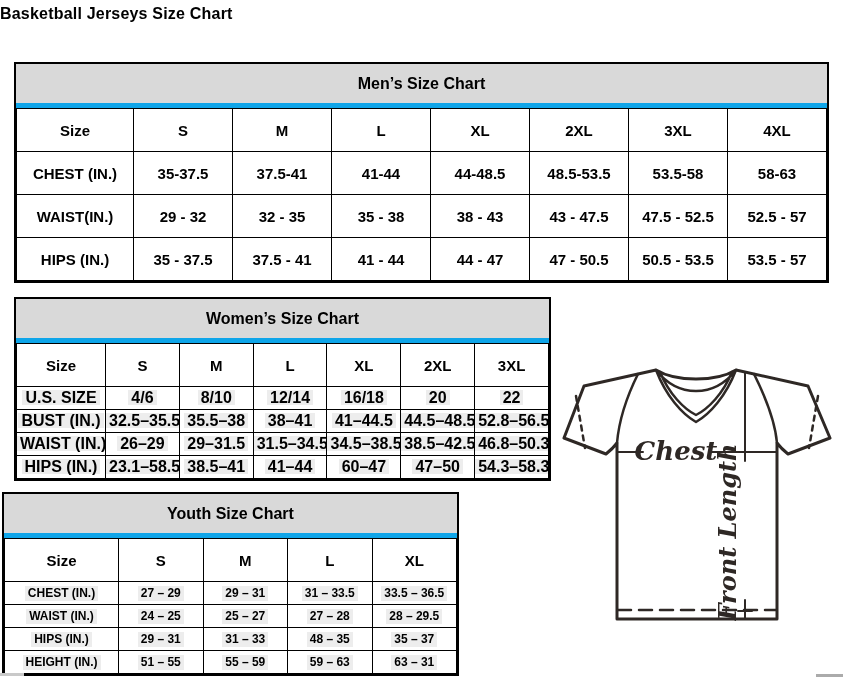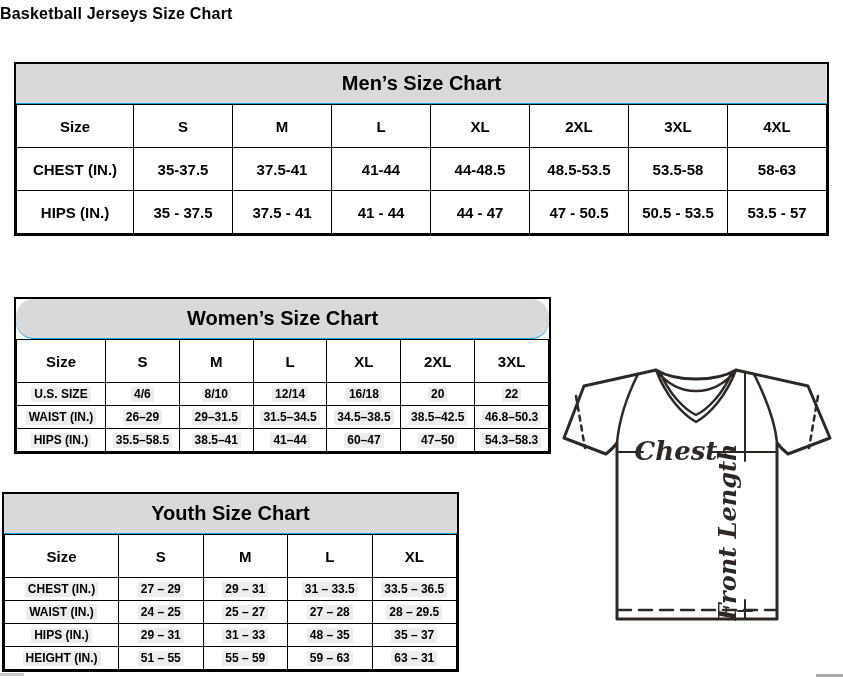--- a/index.html
+++ b/index.html
@@ -6,39 +6,39 @@
   .canvas {
     position:relative; width:843px; height:679px; background:#fff;
     font-family:"Liberation Sans", sans-serif; color:#000; overflow:hidden;
   }
   .page-title {
     position:absolute; top:5px; left:0; width:100%;
     font-size:16px; font-weight:bold; margin:0; letter-spacing:0.2px;
   }
   .chart { position:absolute; border:2px solid #000; background:#fff; box-sizing:border-box; }
   .band {
-    background:#d9d9d9; border-bottom:1px solid #0ea5e9;
+    background:#d9d9d9; border-bottom:5px solid #0ea5e9;
     display:flex; align-items:center; justify-content:center;
-    font-weight:bold; font-size:20px;
+    font-weight:bold; font-size:16px;
   }
   table { border-collapse:collapse; width:100%; table-layout:fixed; }
   td {
     border:1px solid #000; text-align:center; vertical-align:middle;
     font-weight:bold; padding:0; overflow:hidden; white-space:nowrap;
   }
   
   .mens { top:62px; left:14px; width:815px; }
   .mens .band { height:39px; }
   .mens td { height:42px; font-size:15px; }
   .mens .c0 { width:117px; }
   
   .womens { top:297px; left:14px; width:537px; }
-  .womens .band { height:39px;border-radius:18px; }
+  .womens .band { height:39px; }
   .womens tr.hdr td { height:42px; font-size:15px; }
-  .womens tr.small td { height:22px; font-size:12px; }
+  .womens tr.small td { height:22px; font-size:16px; }
   .womens .c0 { width:89px; }
   
   .youth { top:492px; left:2px; width:457px; }
   .youth .band { height:39px; }
   .youth tr.hdr td { height:42px; font-size:15px; }
   .youth tr.small td { height:22px; font-size:12px; }
   .youth .c0 { width:114px; }
   
   .hl { background:#ededed; padding:0 3px; display:inline-block; line-height:15px; }
   
@@ -83,20 +83,30 @@
         </tr>
         <tr>
           <td>CHEST (IN.)</td>
           <td>35-37.5</td>
           <td>37.5-41</td>
           <td>41-44</td>
           <td>44-48.5</td>
           <td>48.5-53.5</td>
           <td>53.5-58</td>
           <td>58-63</td>
+        </tr>
+        <tr>
+          <td>WAIST(IN.)</td>
+          <td>29 - 32</td>
+          <td>32 - 35</td>
+          <td>35 - 38</td>
+          <td>38 - 43</td>
+          <td>43 - 47.5</td>
+          <td>47.5 - 52.5</td>
+          <td>52.5 - 57</td>
         </tr>
         <tr>
           <td>HIPS (IN.)</td>
           <td>35 - 37.5</td>
           <td>37.5 - 41</td>
           <td>41 - 44</td>
           <td>44 - 47</td>
           <td>47 - 50.5</td>
           <td>50.5 - 53.5</td>
           <td>53.5 - 57</td>
@@ -130,31 +140,40 @@
         <tr class="small">
           <td><span class="hl">U.S. SIZE</span></td>
           <td><span class="hl">4/6</span></td>
           <td><span class="hl">8/10</span></td>
           <td><span class="hl">12/14</span></td>
           <td><span class="hl">16/18</span></td>
           <td><span class="hl">20</span></td>
           <td><span class="hl">22</span></td>
         </tr>
         <tr class="small">
+          <td><span class="hl">BUST (IN.)</span></td>
+          <td><span class="hl">32.5–35.5</span></td>
+          <td><span class="hl">35.5–38</span></td>
+          <td><span class="hl">38–41</span></td>
+          <td><span class="hl">41–44.5</span></td>
+          <td><span class="hl">44.5–48.5</span></td>
+          <td><span class="hl">52.8–56.5</span></td>
+        </tr>
+        <tr class="small">
           <td><span class="hl">WAIST (IN.)</span></td>
           <td><span class="hl">26–29</span></td>
           <td><span class="hl">29–31.5</span></td>
           <td><span class="hl">31.5–34.5</span></td>
           <td><span class="hl">34.5–38.5</span></td>
           <td><span class="hl">38.5–42.5</span></td>
           <td><span class="hl">46.8–50.3</span></td>
         </tr>
         <tr class="small">
           <td><span class="hl">HIPS (IN.)</span></td>
-          <td><span class="hl">35.5–58.5</span></td>
+          <td><span class="hl">23.1–58.5</span></td>
           <td><span class="hl">38.5–41</span></td>
           <td><span class="hl">41–44</span></td>
           <td><span class="hl">60–47</span></td>
           <td><span class="hl">47–50</span></td>
           <td><span class="hl">54.3–58.3</span></td>
         </tr>
       </tbody>
     </table>
   </div>
 

